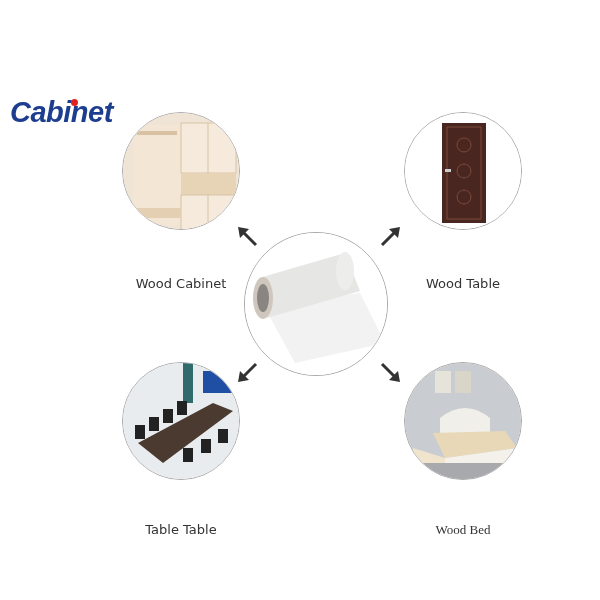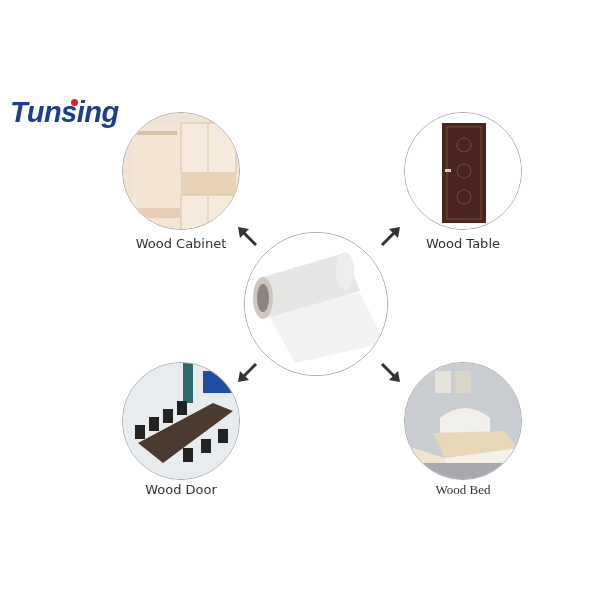--- a/index.html
+++ b/index.html
@@ -1,32 +1,32 @@
 <!DOCTYPE html>
 <html><head>
 <meta charset="utf-8">
 <style>
   html,body{margin:0;padding:0;background:#fff;}
   body{width:600px;height:600px;position:relative;overflow:hidden;font-family:"DejaVu Sans","Liberation Sans",sans-serif;}
   .logo{position:absolute;left:10px;top:96px;font-family:"Liberation Sans",sans-serif;font-weight:bold;font-style:italic;font-size:29px;color:#1d3d8f;letter-spacing:-0.5px;}
   .logo-dot{position:absolute;left:71px;top:99px;width:7px;height:7px;border-radius:50%;background:#e02020;}
   .circle{position:absolute;border-radius:50%;border:1px solid #a9a9a9;overflow:hidden;background:#fff;box-sizing:border-box;}
-  .label{position:absolute;font-size:13px;color:#333;text-align:center;width:140px;}
+  .label{position:absolute;font-size:13px;color:#333;text-align:center;width:140px;margin-top:40px;}
   .arrow{position:absolute;width:24px;height:24px;}
   
   #c-cab{left:122px;top:112px;width:118px;height:118px;}
   #c-door{left:404px;top:112px;width:118px;height:118px;}
   #c-center{left:244px;top:232px;width:144px;height:144px;}
   #c-table{left:122px;top:362px;width:118px;height:118px;}
   #c-bed{left:404px;top:362px;width:118px;height:118px;}
 </style>
 </head>
 <body>
 
-<div class="logo">Tunsing</div>
+<div class="logo">Cabinet</div>
 <div class="logo-dot"></div>
 
 <div class="circle" id="c-cab">
   <svg width="118" height="118" viewBox="0 0 118 118">
     <rect width="118" height="118" fill="#efe4d6"></rect>
     <rect x="10" y="12" width="48" height="100" fill="#f3e6d4"></rect>
     <rect x="14" y="18" width="40" height="4" fill="#d9c2a3"></rect>
     <rect x="58" y="10" width="55" height="50" fill="#f5eadc" stroke="#d8c3a6"></rect>
     <line x1="85" y1="10" x2="85" y2="60" stroke="#d8c3a6"></line>
     <rect x="58" y="60" width="55" height="22" fill="#e7d3b6"></rect>
@@ -71,21 +71,21 @@
       <rect x="12" y="62" width="10" height="14"></rect>
         <rect x="26" y="54" width="10" height="14"></rect>
       <rect x="40" y="46" width="10" height="14"></rect>
         <rect x="54" y="38" width="10" height="14"></rect>
       <rect x="60" y="85" width="10" height="14"></rect>
         <rect x="78" y="76" width="10" height="14"></rect>
       <rect x="95" y="66" width="10" height="14"></rect>
     </g>
   </svg>
 </div>
-<div class="label" style="left:111px;top:482px;">Wood Door</div>
+<div class="label" style="left:111px;top:482px;">Table Table</div>
 
 <div class="circle" id="c-bed">
   <svg width="118" height="118" viewBox="0 0 118 118">
     <rect width="118" height="118" fill="#c9ccd1"></rect>
     <rect x="30" y="8" width="16" height="22" fill="#e6e3da"></rect>
     <rect x="50" y="8" width="16" height="22" fill="#d9d5c8"></rect>
     <path d="M35 55 Q60 35 85 55 L85 70 L35 70Z" fill="#f1efe9"></path>
     <polygon points="28,70 100,68 112,85 40,95" fill="#e8d8b8"></polygon>
     <polygon points="8,85 40,95 40,110 8,98" fill="#f0e4cc"></polygon>
     <polygon points="40,95 112,85 112,100 40,110" fill="#f4f1ea"></polygon>

